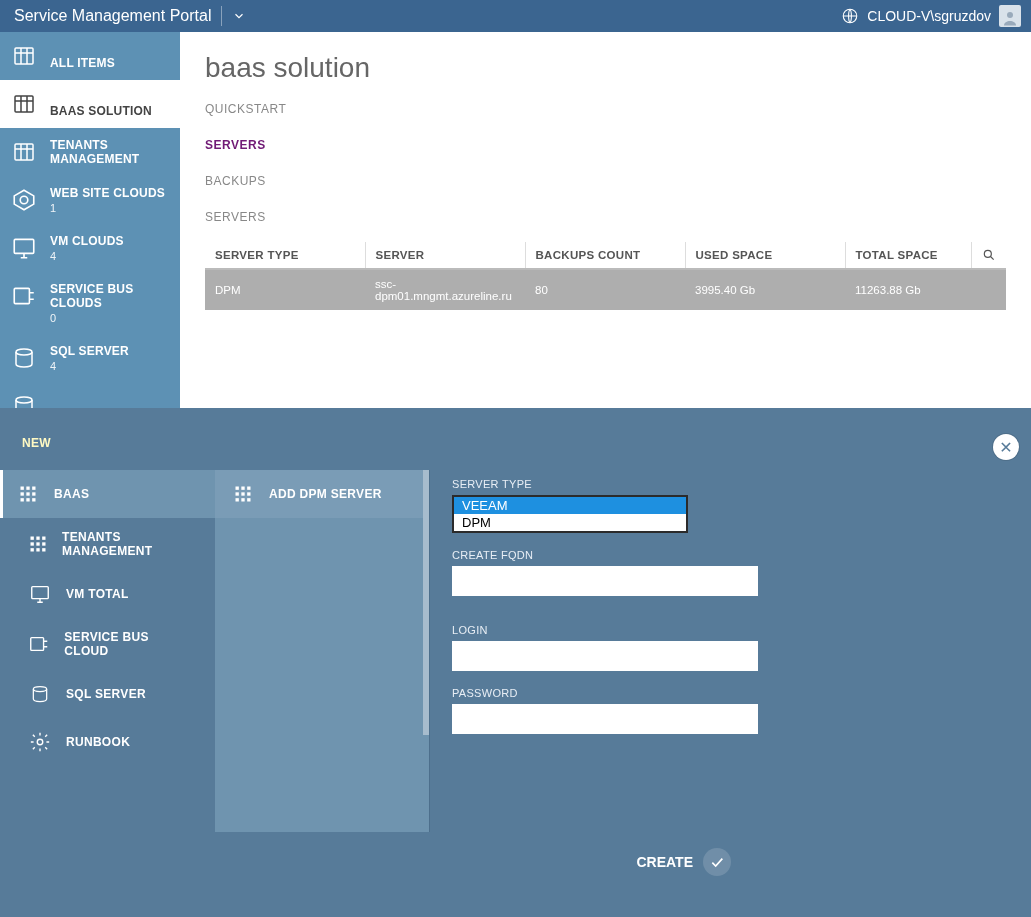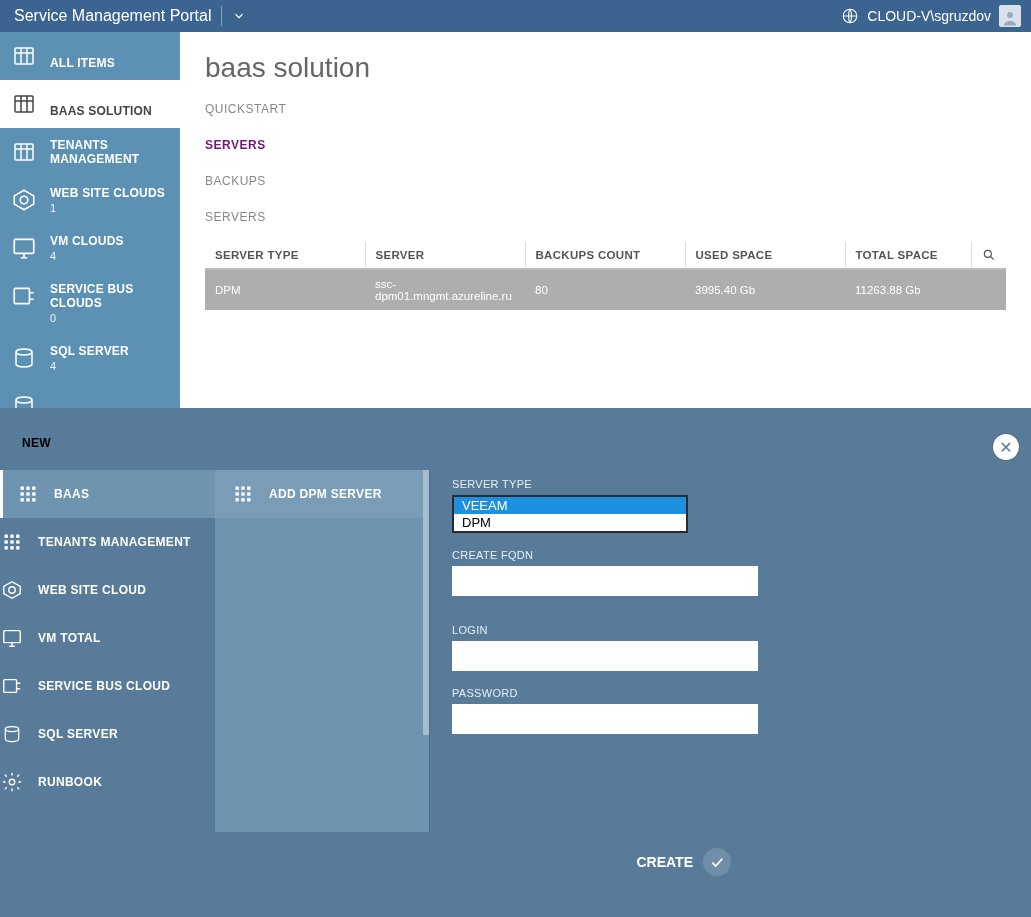--- a/index.html
+++ b/index.html
@@ -56,26 +56,26 @@
   
   .overlay {
     position:absolute; left:0; right:0; top:408px; bottom:0;
     background:#577b99; color:#fff;
   }
   .overlay .close {
     position:absolute; right:12px; top:26px; width:26px; height:26px; border-radius:50%;
     background:#fff; color:#577b99; display:flex; align-items:center; justify-content:center;
     font-size:16px; cursor:pointer; box-shadow:0 0 0 1px rgba(0,0,0,0.1);
   }
-  .overlay .new-label { position:absolute; top:28px; left:22px; font-size:12px; font-weight:600; letter-spacing:0.3px; color:#000000;}
+  .overlay .new-label { position:absolute; top:28px; left:22px; font-size:12px; font-weight:600; letter-spacing:0.3px; color:#fef9c3;}
   .ov-col1 {
     position:absolute; left:0; top:62px; width:215px; bottom:85px; background:#577b99;
   }
   .ov-col1 .item {
-    display:flex; align-items:center; gap:14px; padding:12px 0; font-size:12px; font-weight:600; letter-spacing:0.3px; cursor:pointer;
+    display:flex; align-items:center; gap:14px; padding:12px 28px; font-size:12px; font-weight:600; letter-spacing:0.3px; cursor:pointer;
   }
   .ov-col1 .item .icon { width:24px; height:24px; display:flex; align-items:center; justify-content:center; }
   .ov-col1 .item.sel { background:#6f94af; border-left:3px solid #fff; padding-left:13px; }
   .ov-col2 {
     position:absolute; left:215px; top:62px; width:215px; bottom:85px;
     background:#6f94af;
     border-right:1px solid #4d6f8c;
   }
   .ov-col2 .scrollbar { position:absolute; right:0; top:0; width:6px; height:265px; background:#a7bccd; }
   .ov-col2 .item {
@@ -304,29 +304,20 @@
             <rect x="3" y="17" width="4" height="4"></rect>
             <rect x="10" y="17" width="4" height="4"></rect>
             <rect x="17" y="17" width="4" height="4"></rect>
           </svg>
         </span>
       <span>TENANTS MANAGEMENT</span>
     </div>
     <div class="item">
       <span class="icon">
           <svg width="22" height="22" viewBox="0 0 24 24" fill="none" stroke="#fff" stroke-width="1.5">
-            <path d="M12 3l9 5.2v7.6L12 21l-9-5.2V8.2z"></path>
-            <circle cx="12" cy="12" r="3.5"></circle>
-          </svg>
-        </span>
-      <span>WEB SITE CLOUD</span>
-    </div>
-    <div class="item">
-      <span class="icon">
-          <svg width="22" height="22" viewBox="0 0 24 24" fill="none" stroke="#fff" stroke-width="1.5">
             <rect x="3" y="4" width="18" height="13" rx="1"></rect>
             <path d="M9 21h6M12 17v4"></path>
           </svg>
         </span>
       <span>VM TOTAL</span>
     </div>
     <div class="item">
       <span class="icon">
           <svg width="22" height="22" viewBox="0 0 24 24" fill="none" stroke="#fff" stroke-width="1.5">
             <rect x="3" y="5" width="14" height="14" rx="1"></rect>

